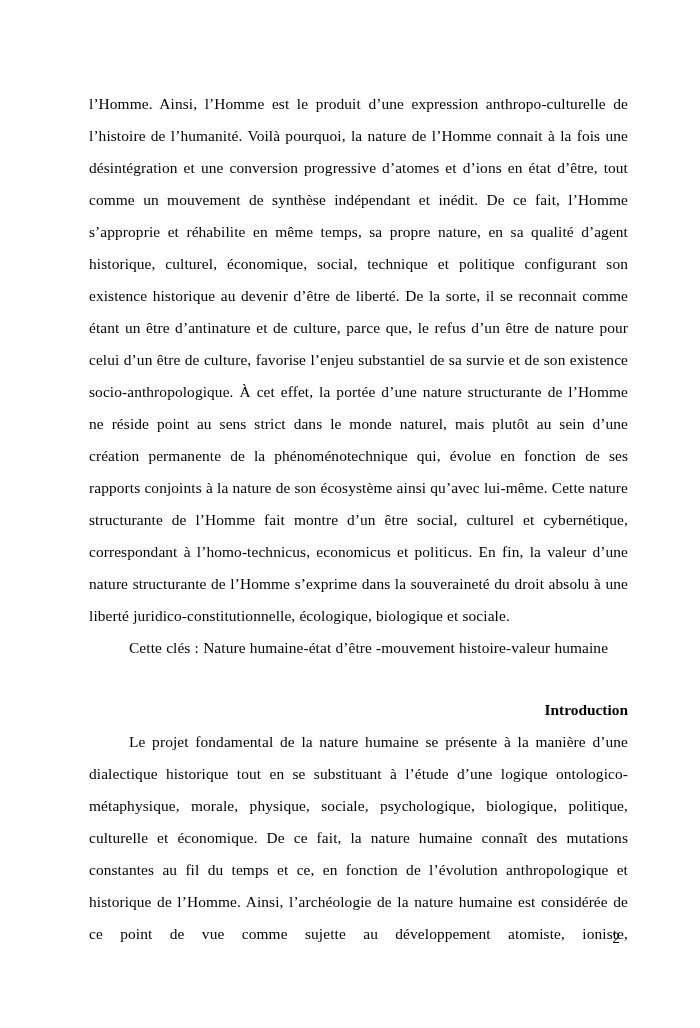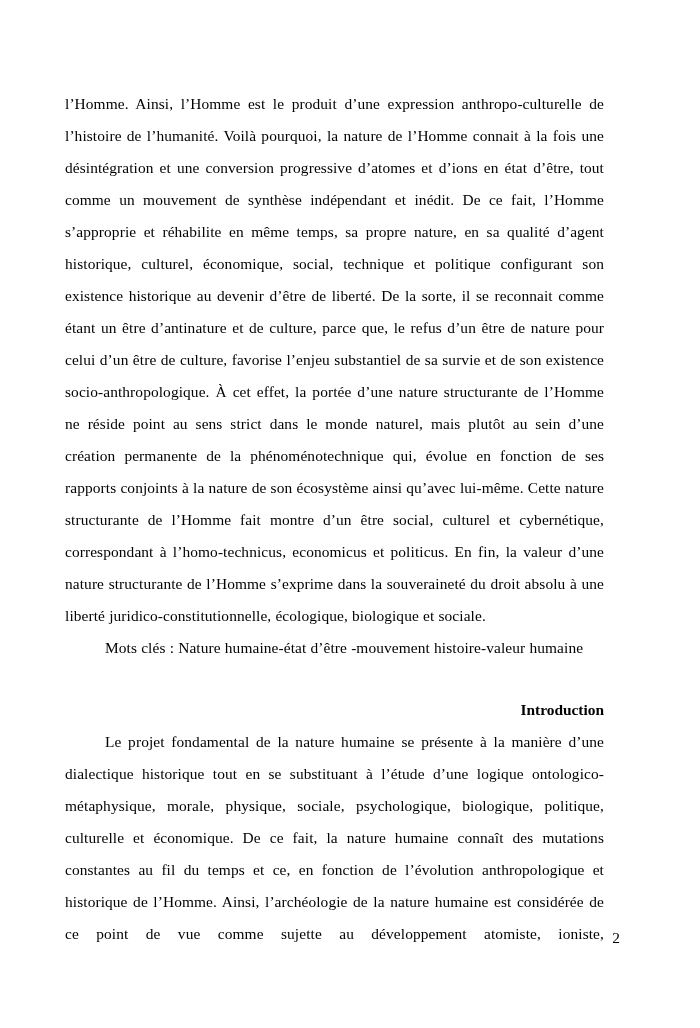--- a/index.html
+++ b/index.html
@@ -14,21 +14,21 @@
   .page {
     position: relative;
     width: 700px;
     height: 1028px;
     background: #ffffff;
     overflow: hidden;
     box-sizing: border-box;
   }
   .content {
     position: absolute;
-    left: 65px;
+    left: 89px;
     top: 88px;
     width: 539px;
   }
   p.body-par {
     margin: 0;
     font-size: 15.4px;
     line-height: 32px;
     text-align: justify;
     text-justify: inter-word;
     letter-spacing: 0.1px;
@@ -74,21 +74,21 @@
 <body>
 
 <div class="page">
 
   <div class="content">
 
     <p class="body-par nostretch">l’Homme. Ainsi, l’Homme est le produit d’une expression anthropo-culturelle de l’histoire de l’humanité. Voilà pourquoi, la nature de l’Homme connait à la fois une désintégration et une conversion progressive d’atomes et d’ions en état d’être, tout comme un mouvement de synthèse indépendant et inédit. De ce fait, l’Homme s’approprie et réhabilite en même temps, sa propre nature, en sa qualité d’agent historique, culturel, économique, social, technique et politique configurant son existence historique au devenir d’être de liberté. De la sorte, il se reconnait comme étant un être d’antinature et de culture, parce que, le refus d’un être de nature pour celui d’un être de culture, favorise l’enjeu substantiel de sa survie et de son existence socio-anthropologique. À cet effet, la portée d’une nature structurante de l’Homme ne réside point au sens strict dans le monde naturel, mais plutôt au sein d’une création permanente de la phénoménotechnique qui, évolue en fonction de ses rapports conjoints à la nature de son écosystème ainsi qu’avec lui-même. Cette nature structurante de l’Homme fait montre d’un être social, culturel et cybernétique, correspondant à l’homo-technicus, economicus et politicus. En fin, la valeur d’une nature structurante de l’Homme s’exprime dans la souveraineté du droit absolu à une liberté juridico-constitutionnelle, écologique, biologique et sociale.</p>
 
     <div class="gap-keywords"></div>
 
-    <p class="body-par indent nostretch">Mots clés : Nature humaine-état d’être -mouvement histoire-valeur humaine</p>
+    <p class="body-par indent nostretch">Cette clés : Nature humaine-état d’être -mouvement histoire-valeur humaine</p>
 
     <div class="gap-before-intro"></div>
 
     <h2 class="heading-center">Introduction</h2>
 
     <div class="gap-after-intro"></div>
 
     <p class="body-par indent">Le projet fondamental de la nature humaine se présente à la manière d’une dialectique historique tout en se substituant à l’étude d’une logique ontologico-métaphysique, morale, physique, sociale, psychologique, biologique, politique, culturelle et économique. De ce fait, la nature humaine connaît des mutations constantes au fil du temps et ce, en fonction de l’évolution anthropologique et historique de l’Homme. Ainsi, l’archéologie de la nature humaine est considérée de ce point de vue comme sujette au développement atomiste, ioniste,</p>
 
   </div>

